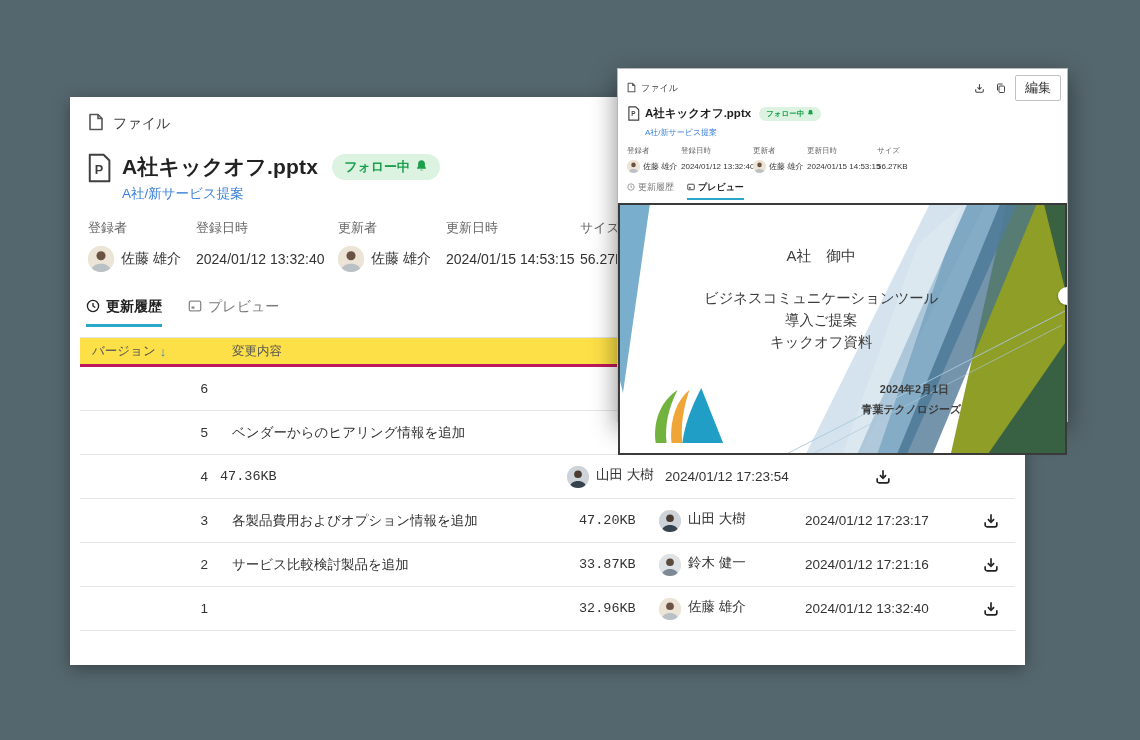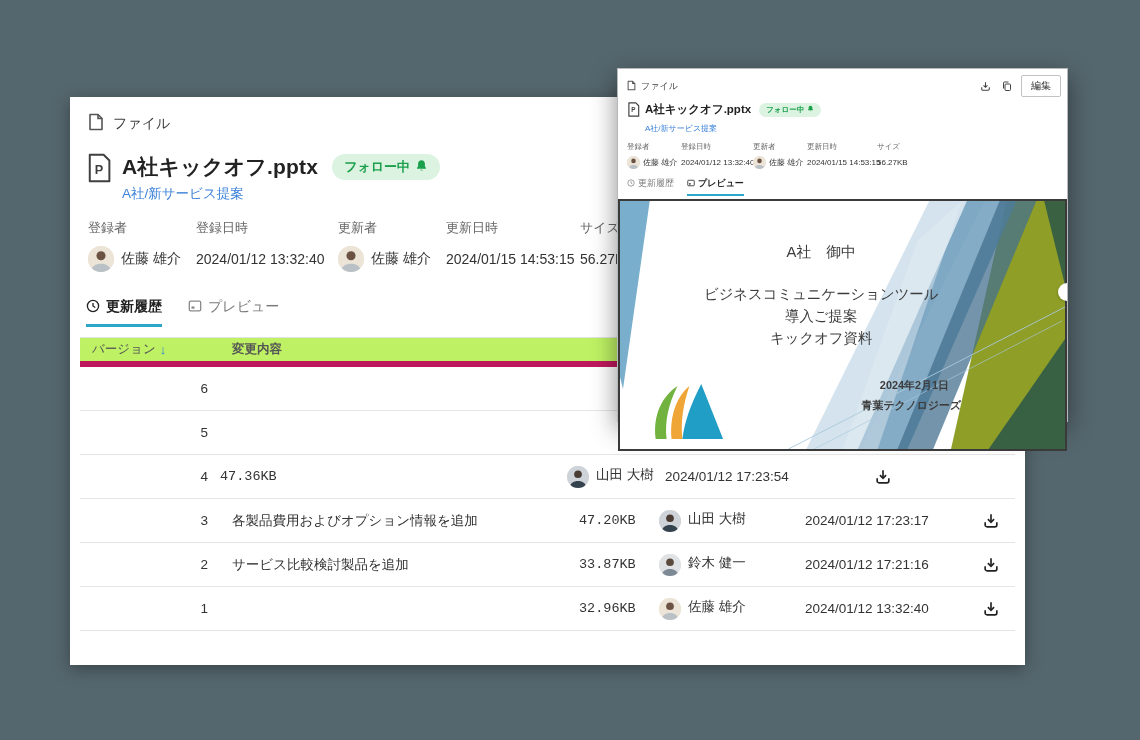--- a/index.html
+++ b/index.html
@@ -45,26 +45,26 @@
   .tab.active { color:#222; font-weight:bold; border-bottom-color:#2aa7c9; }
   .tab .tab-label { white-space:nowrap; }
   
   .vtable { margin-top:10px; }
   .vt-head, .vt-row {
     display:grid;
     grid-template-columns:128px 1fr 92px 140px 168px 48px;
     align-items:center;
   }
   .vt-head {
-    background:#bef264; height:30px; font-size:12.5px; color:#555;
-    border-top:1px solid #e2e2e2; border-bottom:6px solid #be185d;
+    background:#fde047; height:30px; font-size:12.5px; color:#555;
+    border-top:1px solid #e2e2e2; border-bottom:3px solid #be185d;
   }
   .vt-head .h-version { padding-left:12px; display:flex; align-items:center; gap:4px; cursor:pointer; }
   .sort-arrow { color:#2b7cd9; font-weight:bold; font-size:13px; }
-  .vt-head .h-desc { padding-left:24px;font-weight:bold; }
+  .vt-head .h-desc { padding-left:24px; }
   .vt-row { height:44px; border-bottom:1px solid #e5e5e5; font-size:13.5px; color:#333; background:#fff; }
   .c-version { text-align:right; padding-right:0; }
   .c-desc { padding-left:24px; }
   .c-size { text-align:left; padding-left:12px;font-family:Liberation Mono, monospace; }
   .c-user { display:flex; align-items:flex-start; gap:7px; }
   .c-date { padding-left:6px; }
   .c-dl { display:flex; justify-content:center; }
   .dl-btn { background:none; border:none; cursor:pointer; padding:2px; line-height:0; }
 
   
@@ -73,21 +73,21 @@
     border:1px solid #b7babd;
     box-shadow:0 8px 24px rgba(0,0,0,.45);
     z-index:5;
   }
   .ow-top { display:flex; align-items:center; justify-content:space-between; padding:6px 6px 0 9px; }
   .ow-header-left { display:flex; align-items:center; gap:5px; }
   .ow-header-left .ph-label { font-size:9px; color:#3c3c3c; }
   .ow-actions { display:flex; align-items:center; gap:7px; }
   .icon-btn { background:none; border:none; cursor:pointer; padding:1px; line-height:0; }
   .edit-btn {
-    font-size:10px; color:#333; background:#fff; border:1px solid #c2c2c2;
+    font-size:13px; color:#333; background:#fff; border:1px solid #c2c2c2;
     border-radius:2px; padding:3px 9px; cursor:pointer;
   }
   .ow-title-row { display:flex; align-items:flex-start; gap:5px; margin:5px 0 0 9px; }
   .ow-title-line { display:flex; align-items:center; gap:8px; }
   .ow-title { font-size:11.5px; font-weight:bold; color:#222; }
   .follow-badge.small { font-size:7.5px; padding:2px 7px; gap:3px; border-radius:8px; }
   .folder-link.small { font-size:8px; margin-top:2px; }
   .ow-meta {
     display:grid; grid-template-columns:54px 72px 54px 70px auto;
     margin:7px 0 0 9px;
@@ -224,20 +224,21 @@
       <div class="vt-row">
         <div class="c-version">6</div>
         <div class="c-size"></div>
           <div class="c-user"></div>
           <div class="c-date"></div>
           <div class="c-dl"></div>
       </div>
 
       <div class="vt-row">
         <div class="c-version">5</div>
+        <div class="c-desc">ベンダーからのヒアリング情報を追加</div>
         <div class="c-size"></div>
           <div class="c-user"></div>
           <div class="c-date"></div>
           <div class="c-dl"></div>
       </div>
 
       <div class="vt-row">
         <div class="c-version">4</div>
         <div class="c-size">47.36KB</div>
         <div class="c-user">

